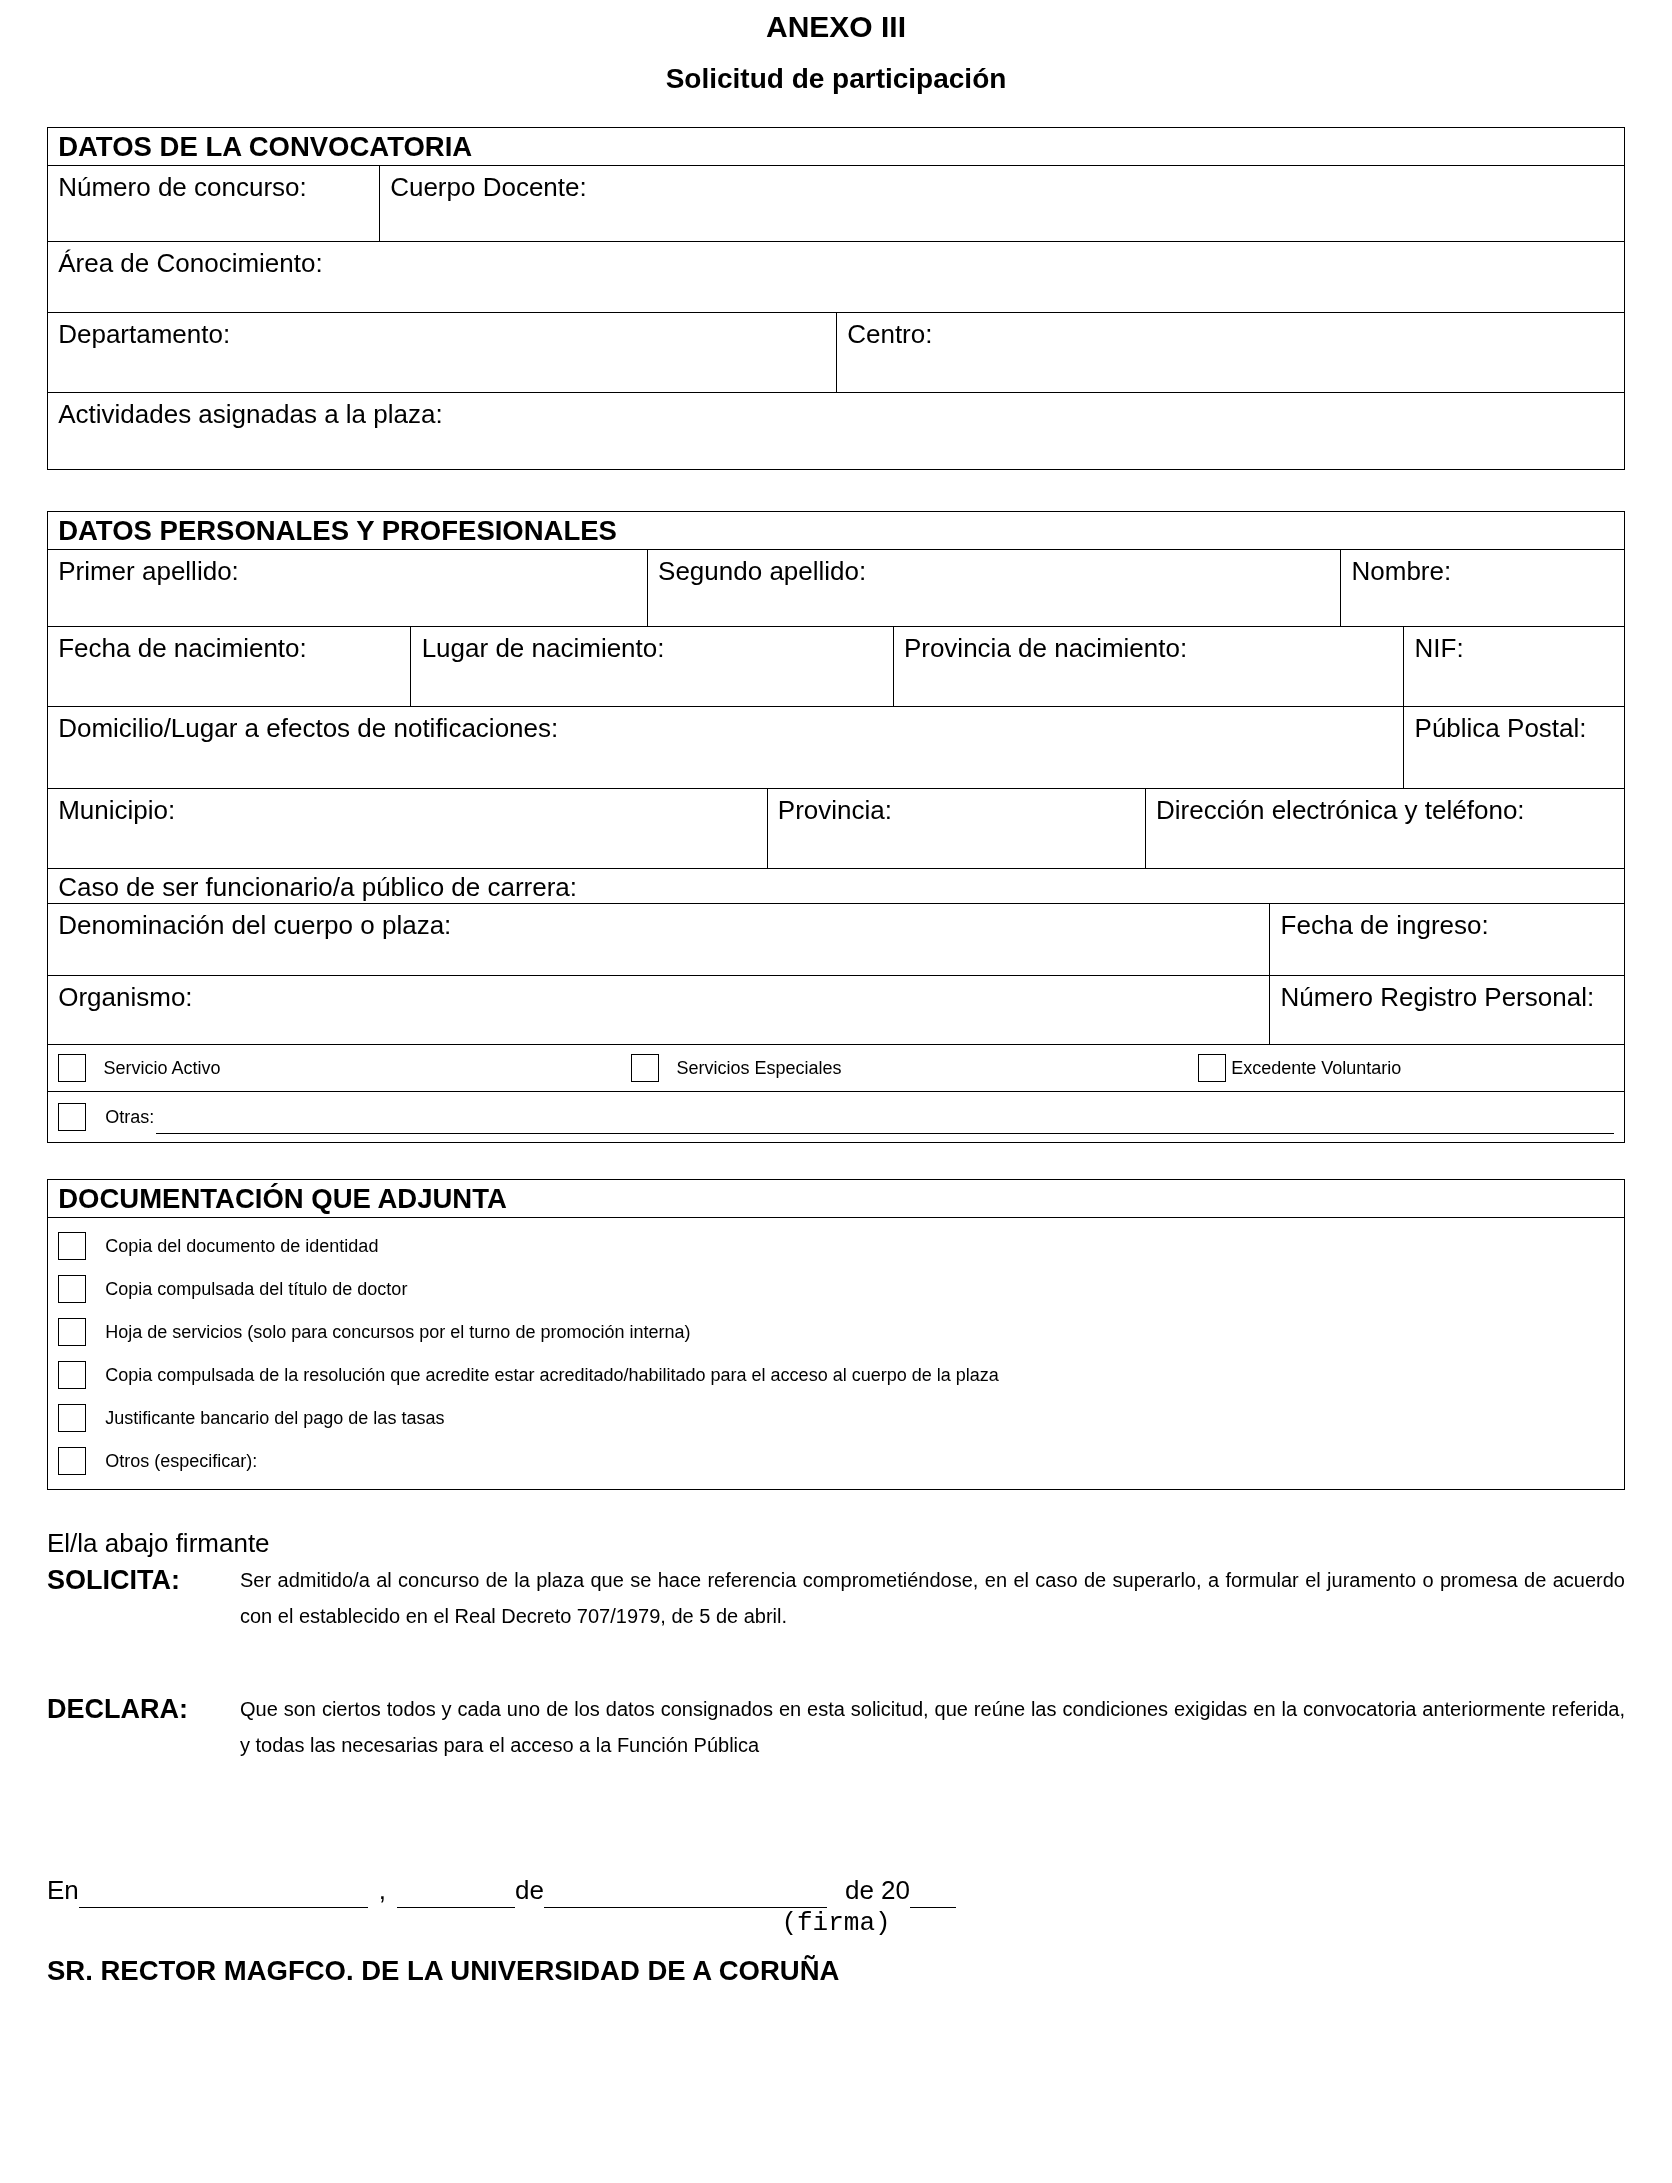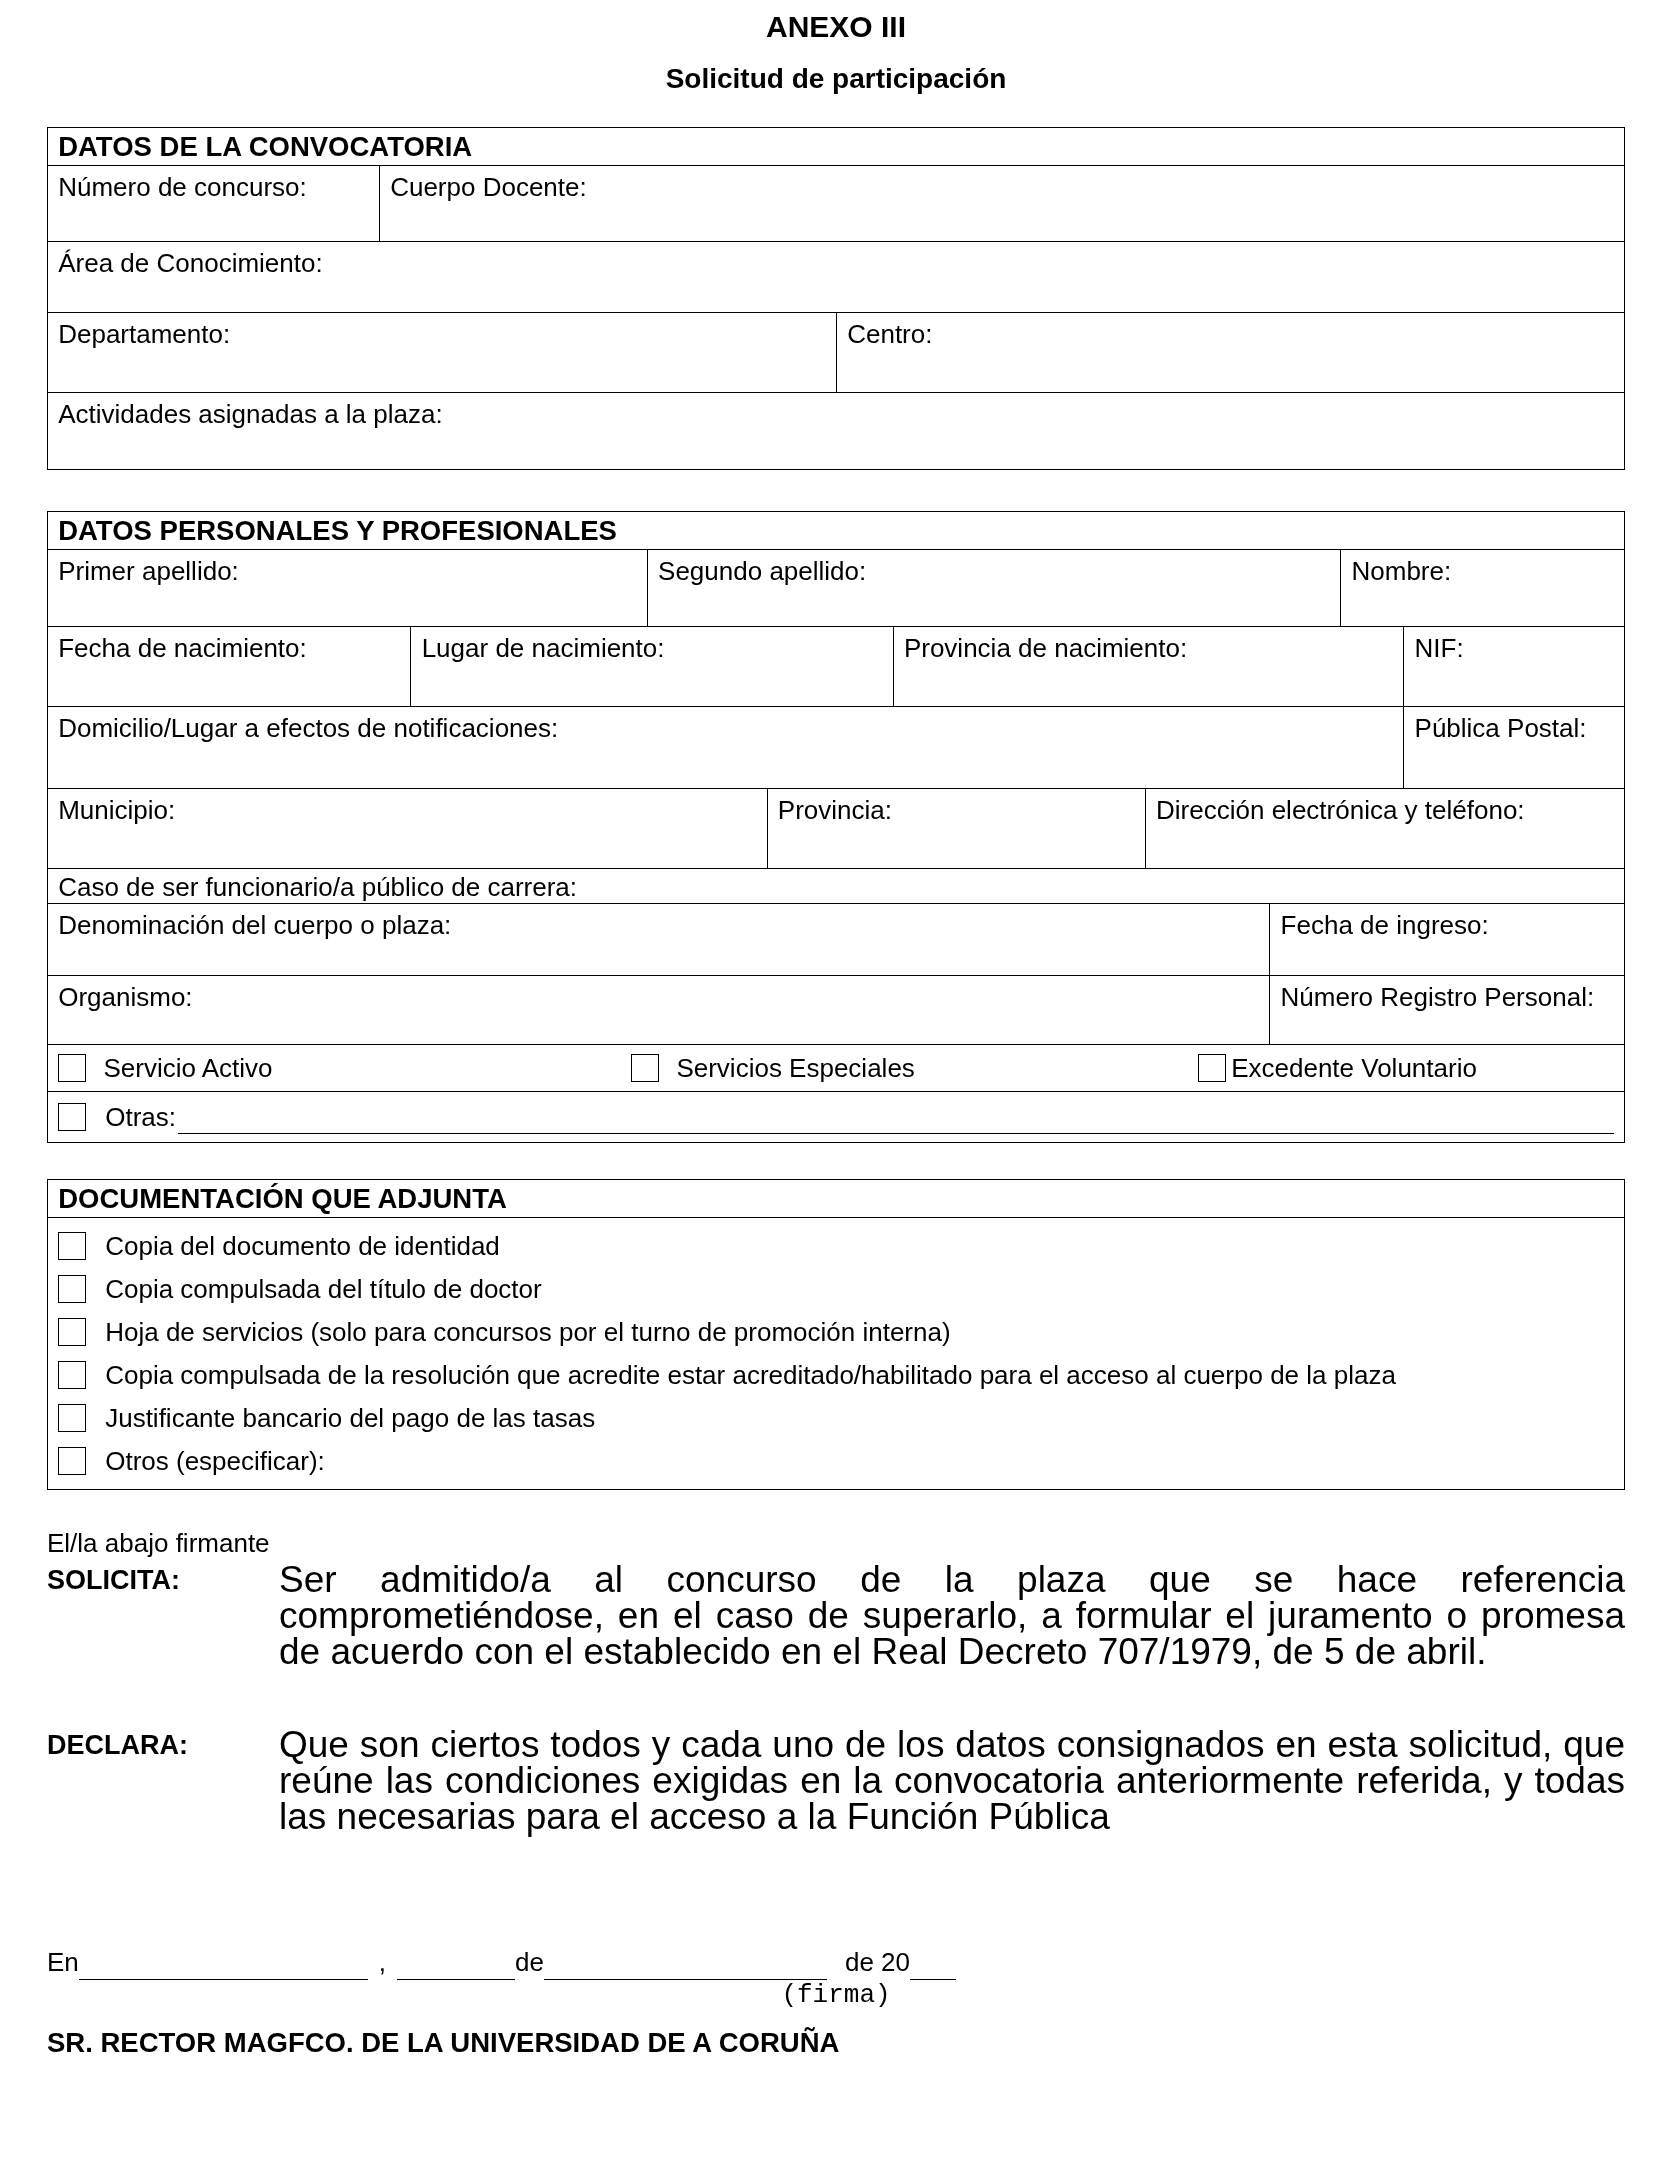--- a/index.html
+++ b/index.html
@@ -22,36 +22,36 @@
   .row:last-child { border-bottom: none; }
   .cell { padding: 6.3px 10.2px; font-size: 26px; line-height: 30px; }
   .cell + .cell { border-left: 1.6px solid #000; }
   .cell.grow { flex: 1; }
   .row.slim .cell { padding: 3.1px 10.2px; }
 
   .checkbox { display: inline-block; width: 28px; height: 28px; border: 1.6px solid #000; background: #fff; flex-shrink: 0; }
 
   .sit-row { align-items: center; height: 47px; }
   .sit-col { display: flex; align-items: center; }
-  .cb-label { font-size: 26px; line-height: 30px; margin-left: 17.3px; }
+  .cb-label { font-size: 18px; line-height: 30px; margin-left: 17.3px; }
   .cb-label.tight { margin-left: 4.7px; }
 
   .otras-row { display: flex; align-items: center; height: 50px; padding: 0 10.2px; }
   .otras-row .cb-label { margin-left: 19px; }
   .otras-blank { flex: 1; height: 33px; border-bottom: 1.6px solid #000; margin-left: 1.6px; }
 
   .doc-list { padding: 6.3px 0; }
   .doc-item { display: flex; align-items: center; height: 43px; padding: 0 10.2px; }
   .doc-item .cb-label { margin-left: 19px; }
 
   .firmante { margin-top: 38px; font-size: 26px; line-height: 31px; }
   .decl-row { display: flex; margin-top: 3.1px; }
   .decl-row.declara { margin-top: 57px; }
   .decl-label { width: 193px; flex-shrink: 0; font-weight: bold; font-size: 27px; line-height: 36px; }
-  .decl-text { flex: 1; text-align: justify; font-size: 37px; line-height: 36px; margin-left: 39px; }
+  .decl-text { flex: 1; text-align: justify; font-size: 20px; line-height: 36px; }
 
   .date-line { display: flex; align-items: flex-end; margin-top: 110px; font-size: 26px; }
   .dl-text { line-height: 35px; }
   .dl-text.comma { margin: 0 11px; }
   .dl-text.de20 { margin-left: 18px; }
   .blank { height: 35px; border-bottom: 1.6px solid #000; }
 
   .firma-label { text-align: center; font-size: 26px; line-height: 31px; font-family: Liberation Mono, monospace; }
   .rector { margin-top: 14px; font-size: 27.5px; font-weight: bold; line-height: 35px; }
 </style>

